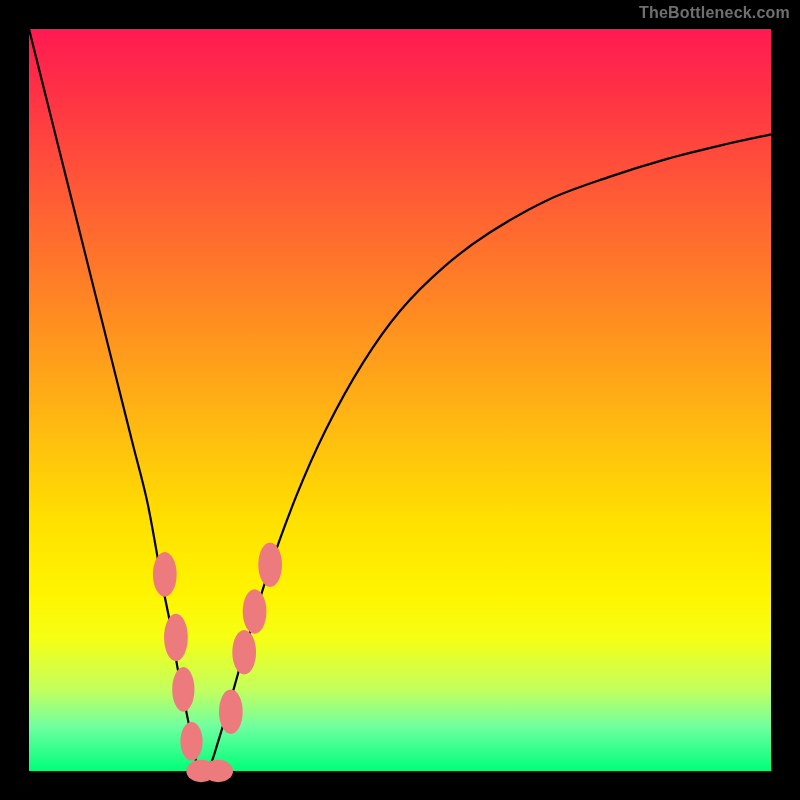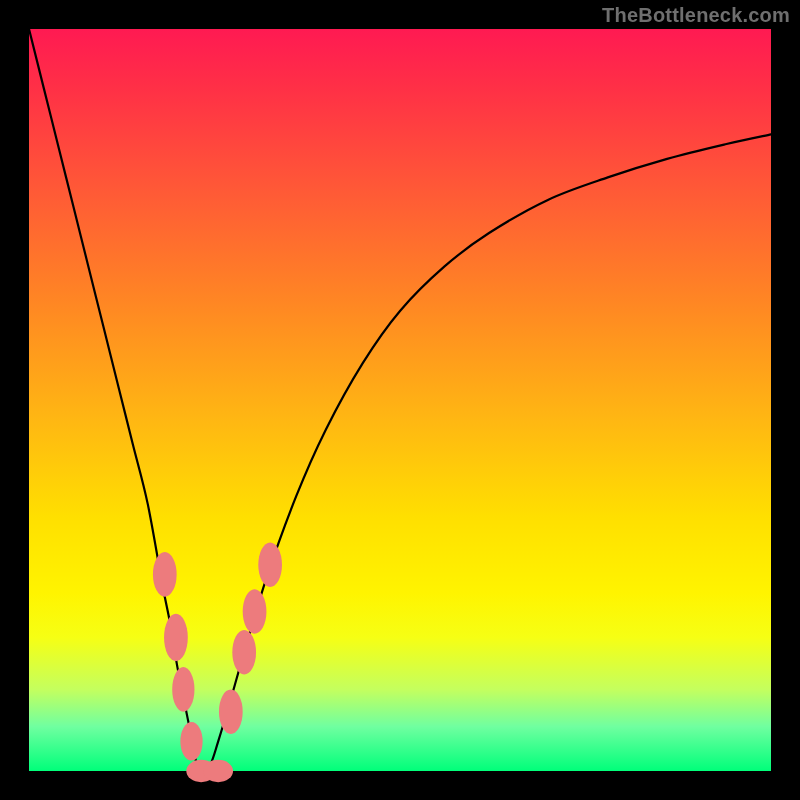--- a/index.html
+++ b/index.html
@@ -43,21 +43,21 @@
     top: 0;
     width: 742px;
     height: 742px;
     overflow: visible;
   }
   .watermark {
     position: absolute;
     top: 4px;
     right: 10px;
     color: #6f6f6f;
-    font-size: 20px;
+    font-size: 16px;
     font-weight: 600;
     letter-spacing: 0.2px;
     user-select: none;
   }
 </style>
 </head>
 <body>
 
 <div class="stage">
   <div class="plot-area">

